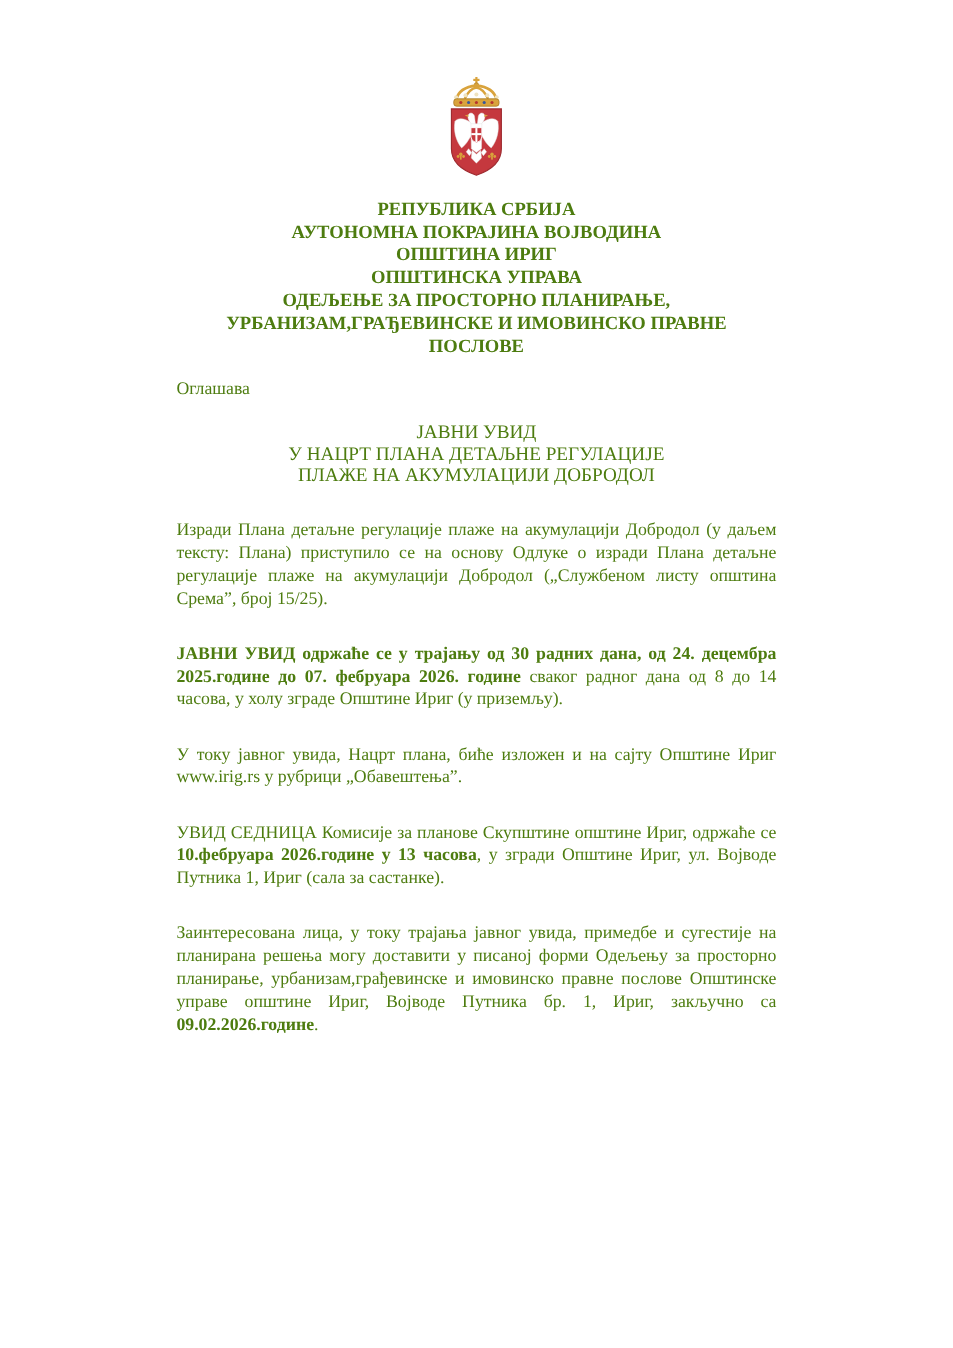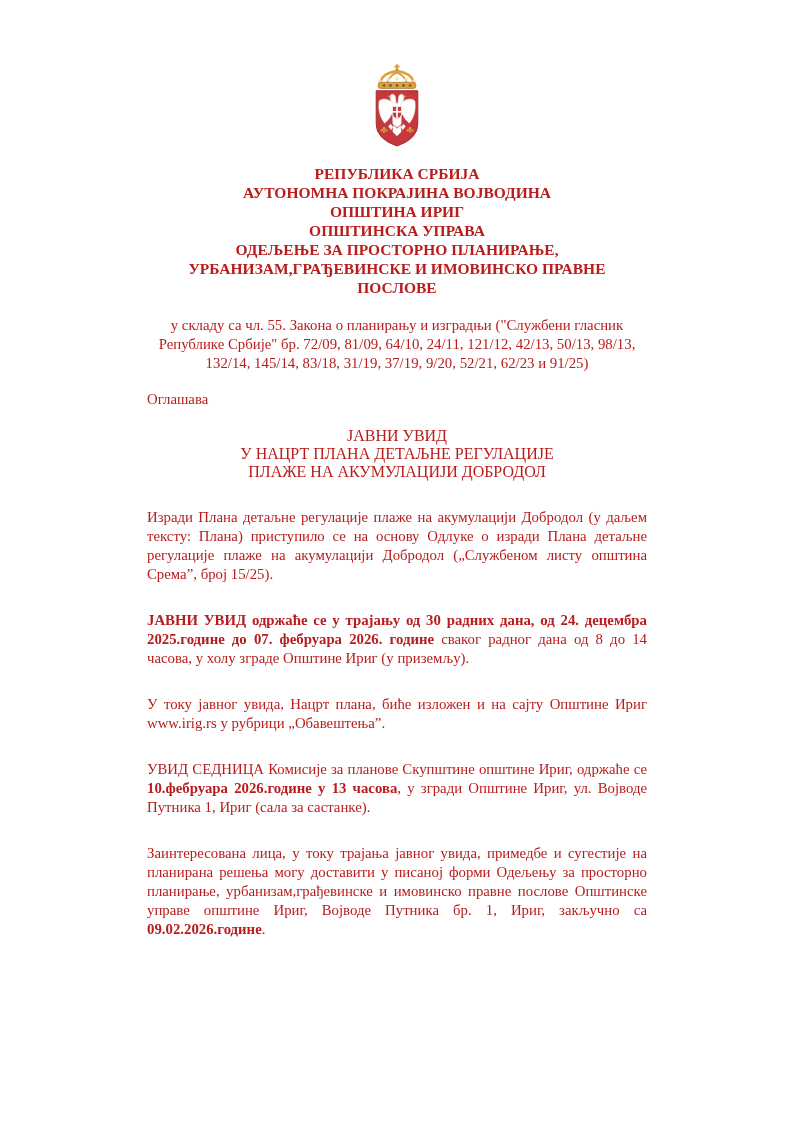--- a/index.html
+++ b/index.html
@@ -1,19 +1,19 @@
 <!DOCTYPE html>
 <html><head>
 <meta charset="utf-8">
 <style>
   html,body{margin:0;padding:0;background:#ffffff;}
   .page{
     width:660px;height:1123px;margin:0 auto;background:#ffffff;
     font-family:"Liberation Serif","DejaVu Serif",serif;
-    color:#b91c1c;box-sizing:border-box;padding:64px 80px 0 80px;
+    color:#4d7c0f;box-sizing:border-box;padding:64px 80px 0 80px;
     position:relative;overflow:hidden;
   }
   .emblem-wrap{text-align:center;margin:0 0 8px 0;}
   .header-block{
     text-align:center;font-weight:bold;font-size:15.5px;line-height:19px;
     margin-top:8px;
   }
   .citation{
     text-align:center;font-size:14.8px;line-height:19px;margin:19px 0 0 0;
   }
@@ -95,21 +95,20 @@
   </div>
 
   <div class="header-block">
     <div>РЕПУБЛИКА СРБИЈА</div>
     <div>АУТОНОМНА ПОКРАЈИНА ВОЈВОДИНА</div>
     <div>ОПШТИНА ИРИГ</div>
     <div>ОПШТИНСКА УПРАВА</div>
     <div>ОДЕЉЕЊЕ ЗА ПРОСТОРНО ПЛАНИРАЊЕ, УРБАНИЗАМ,ГРАЂЕВИНСКЕ И ИМОВИНСКО ПРАВНЕ ПОСЛОВЕ</div>
   </div>
 
-  <p class="citation">у складу са чл. 55. Закона о планирању и изградњи ("Службени гласник Републике Србије" бр. 72/09, 81/09, 64/10, 24/11, 121/12, 42/13, 50/13, 98/13, 132/14, 145/14, 83/18, 31/19, 37/19, 9/20, 52/21, 62/23 и 91/25)</p>
 
   <p class="announce">Оглашава</p>
 
   <div class="doc-title">
     <div>ЈАВНИ УВИД</div>
     <div>У НАЦРТ ПЛАНА ДЕТАЉНЕ РЕГУЛАЦИЈЕ</div>
     <div>ПЛАЖЕ НА АКУМУЛАЦИЈИ ДОБРОДОЛ</div>
   </div>
 
   <p class="bodytext">

